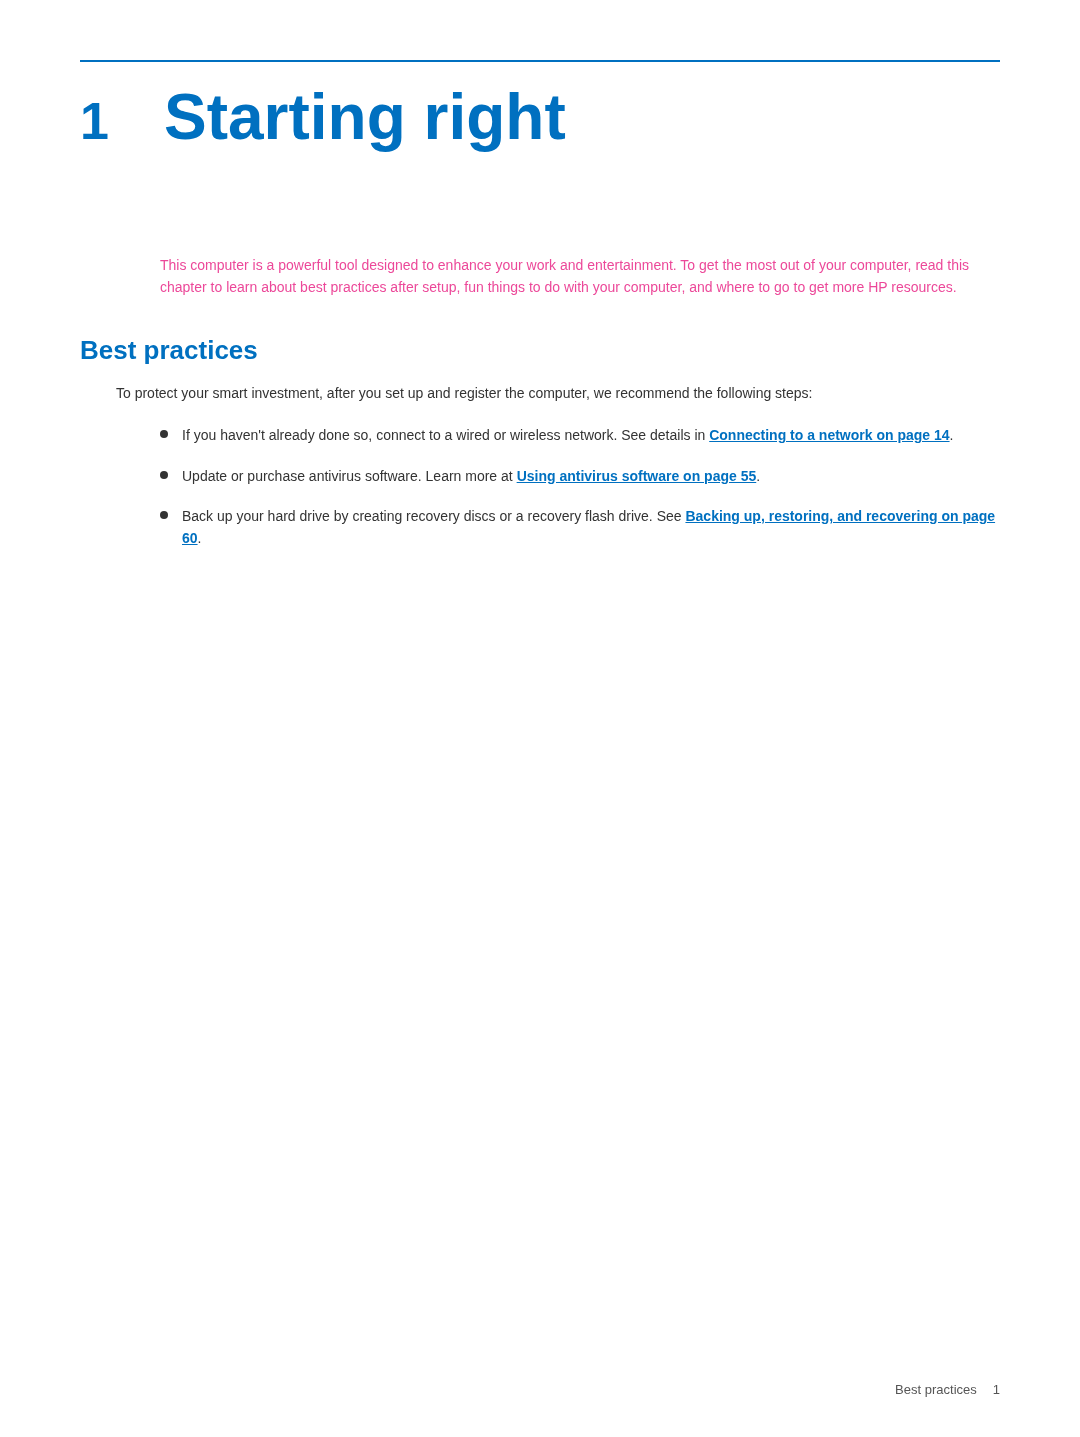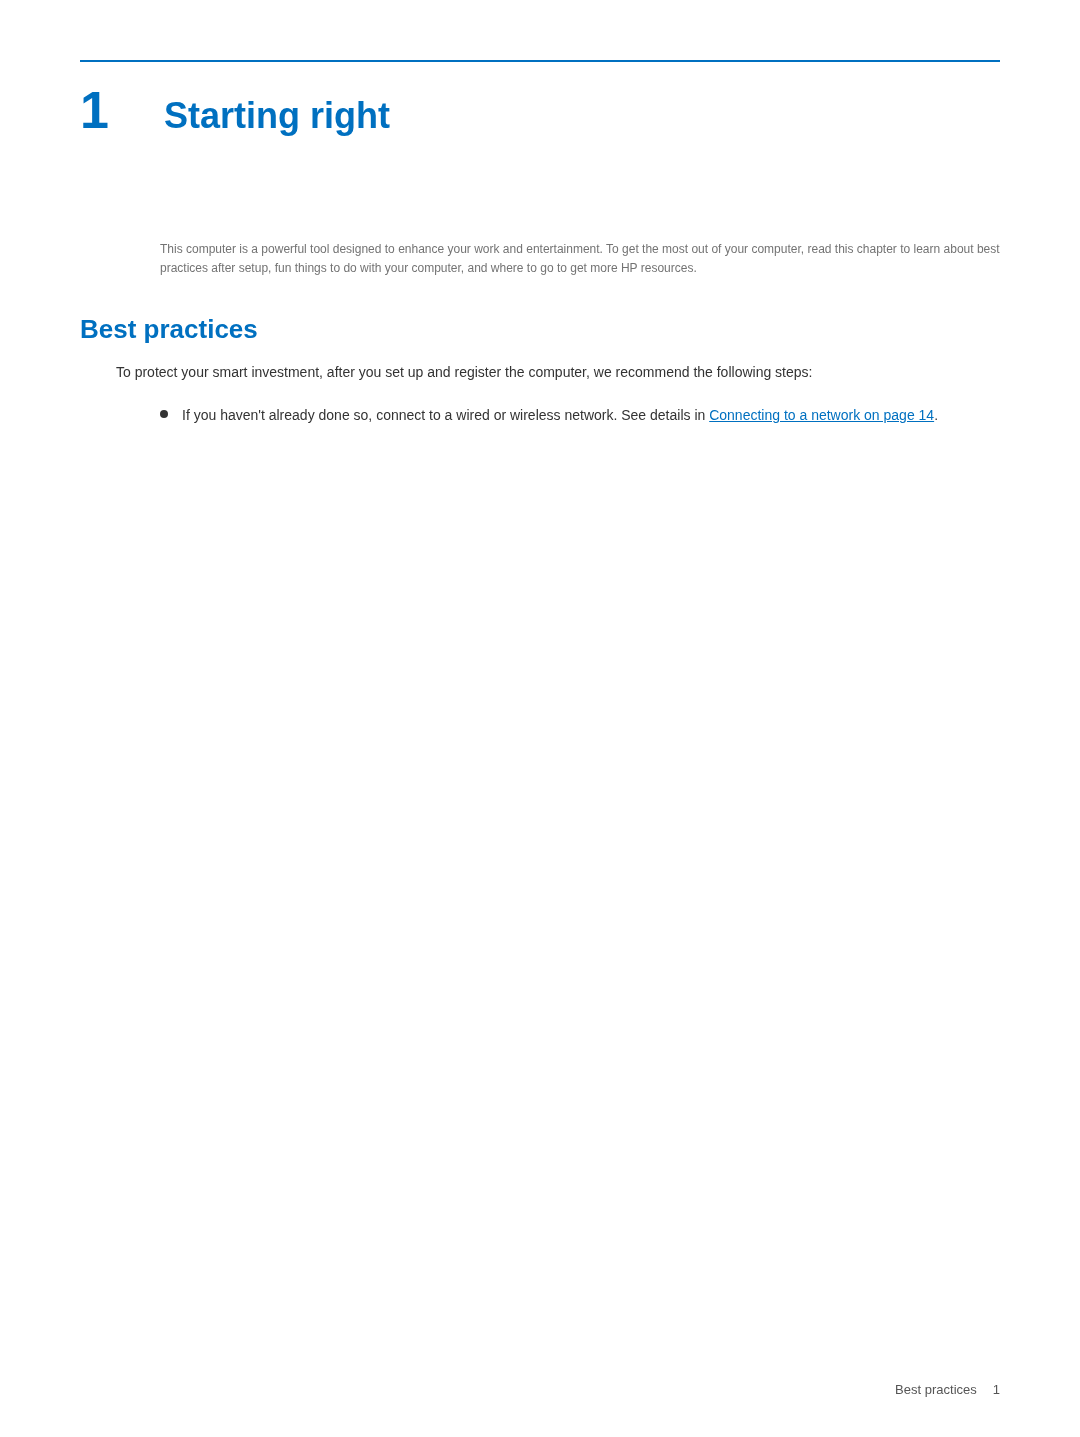--- a/index.html
+++ b/index.html
@@ -40,31 +40,31 @@
 
     .chapter-number {
       font-size: 52px;
       font-weight: bold;
       color: #0070c0;
       margin-right: 24px;
       min-width: 60px;
     }
 
     .chapter-title {
-      font-size: 36px;
+      font-size: 64px;
       font-weight: bold;
       color: #0070c0;
     }
 
     .intro-text {
       margin-left: 80px;
       margin-bottom: 36px;
       line-height: 1.6;
-      font-size: 12px;
-      color: #737373;
+      font-size: 14px;
+      color: #ec4899;
     }
 
     .section-title {
       font-size: 26px;
       font-weight: bold;
       color: #0070c0;
       margin-bottom: 16px;
     }
 
     .section-intro {
@@ -100,20 +100,21 @@
       flex-shrink: 0;
     }
 
     .bullet-text {
       flex: 1;
     }
 
     a {
       color: #0070c0;
       text-decoration: underline;
+      font-weight: bold;
     }
 
     .footer {
       position: absolute;
       bottom: 40px;
       right: 80px;
       font-size: 13px;
       color: #555;
       display: flex;
       align-items: center;
@@ -149,21 +150,33 @@
   <ul class="bullet-list">
 
     <li>
       <span class="bullet-dot"></span>
       <span class="bullet-text">
         If you haven't already done so, connect to a wired or wireless network. See details in <a href="#">Connecting to a network on page 14</a>.
       </span>
     </li>
 
 
+    <li>
+      <span class="bullet-dot"></span>
+      <span class="bullet-text">
+        Update or purchase antivirus software. Learn more at <a href="#">Using antivirus software on page 55</a>.
+      </span>
+    </li>
 
+    <li>
+      <span class="bullet-dot"></span>
+      <span class="bullet-text">
+        Back up your hard drive by creating recovery discs or a recovery flash drive. See <a href="#">Backing up, restoring, and recovering on page 60</a>.
+      </span>
+    </li>
 
   </ul>
 
   <div class="footer">
     <span class="footer-section">Best practices</span>
     <span class="footer-page">1</span>
   </div>
 
 </div>
 

